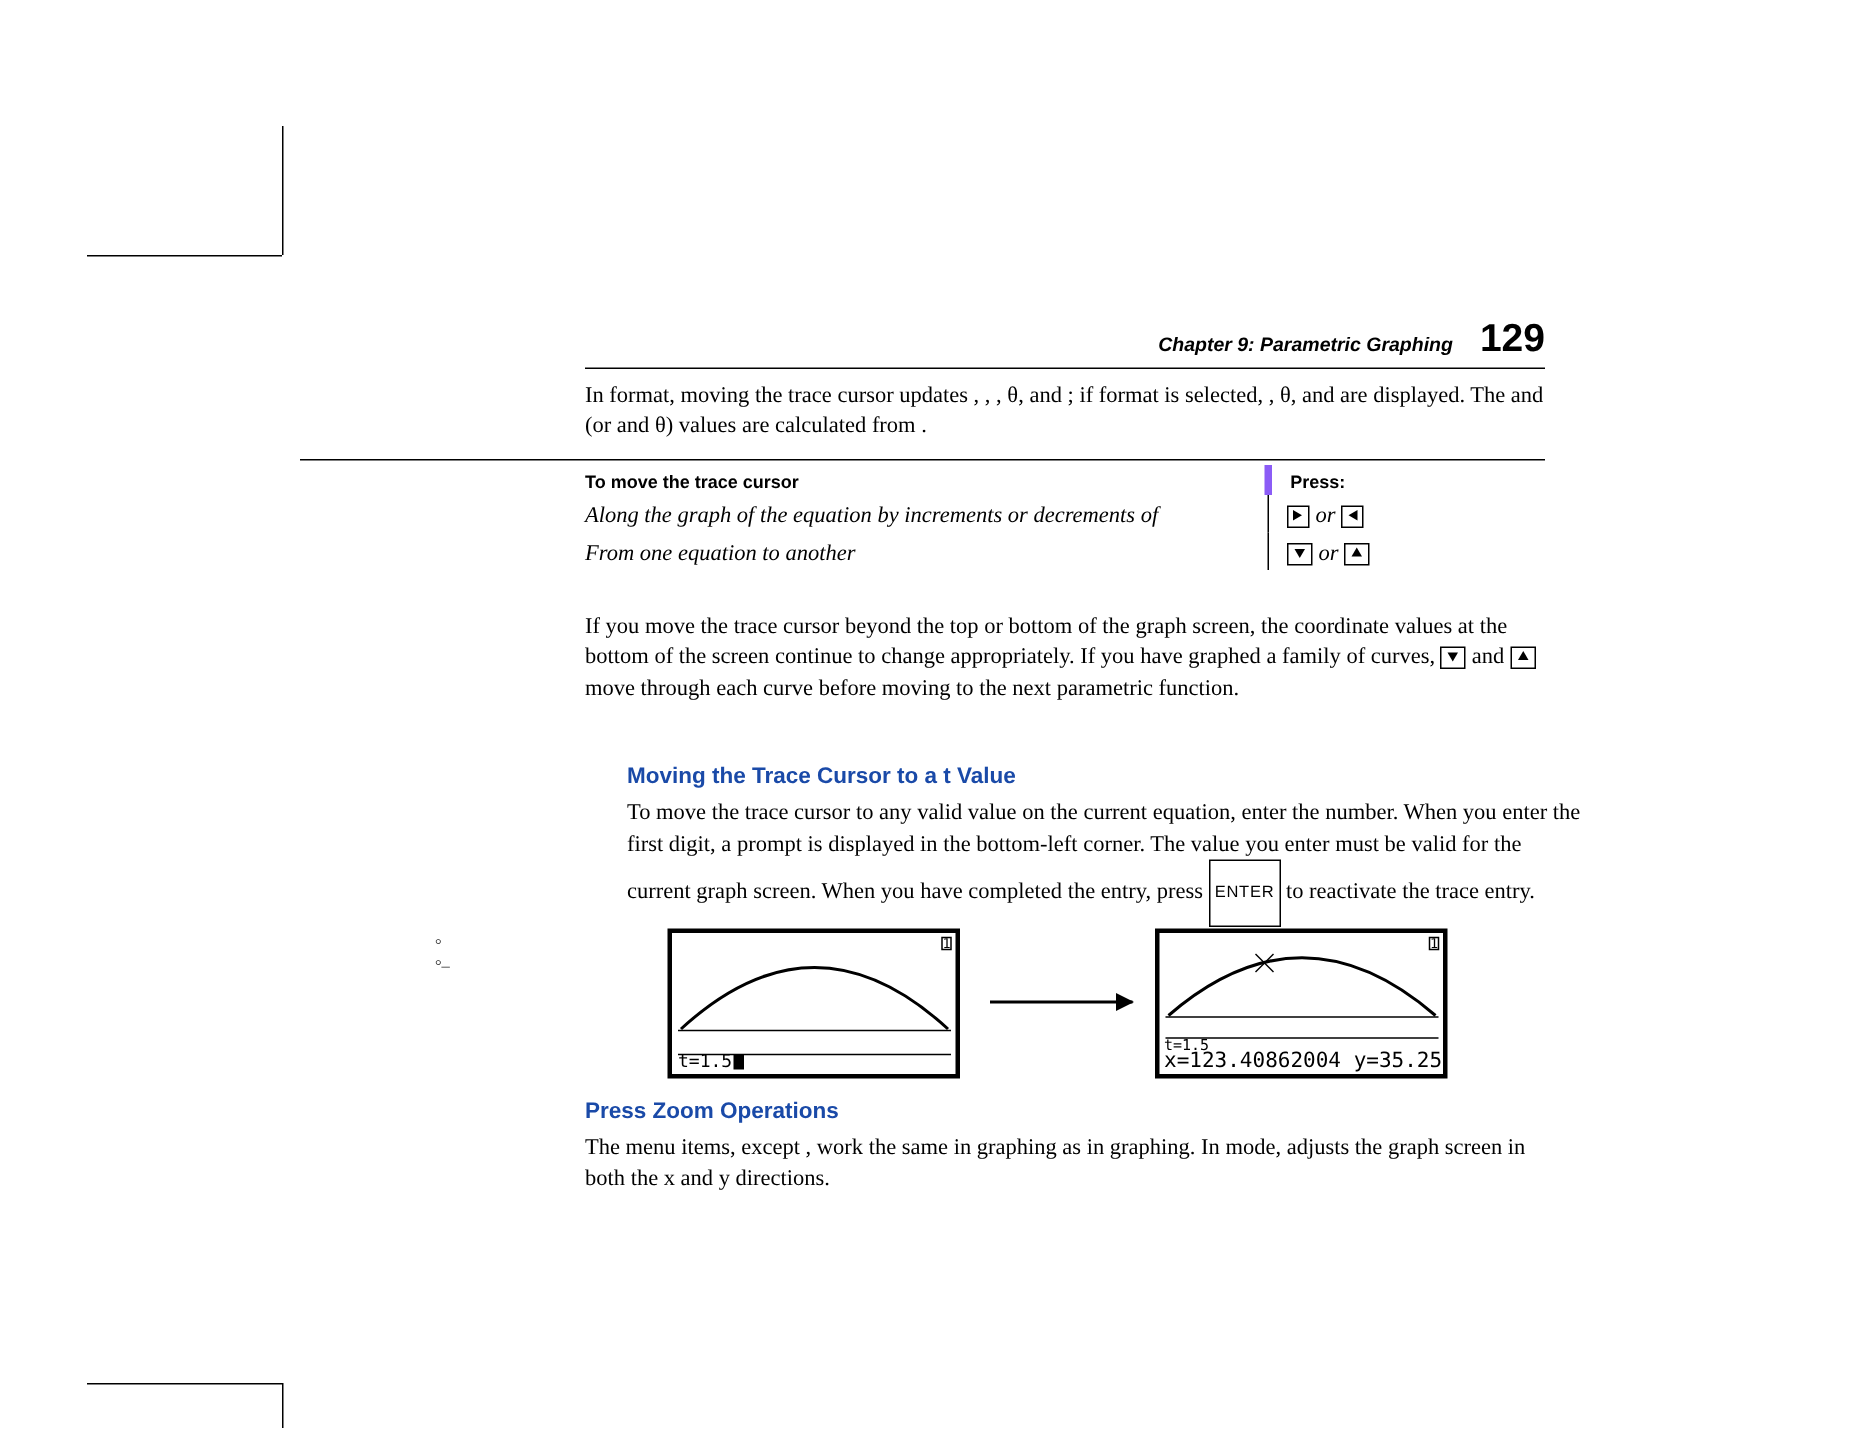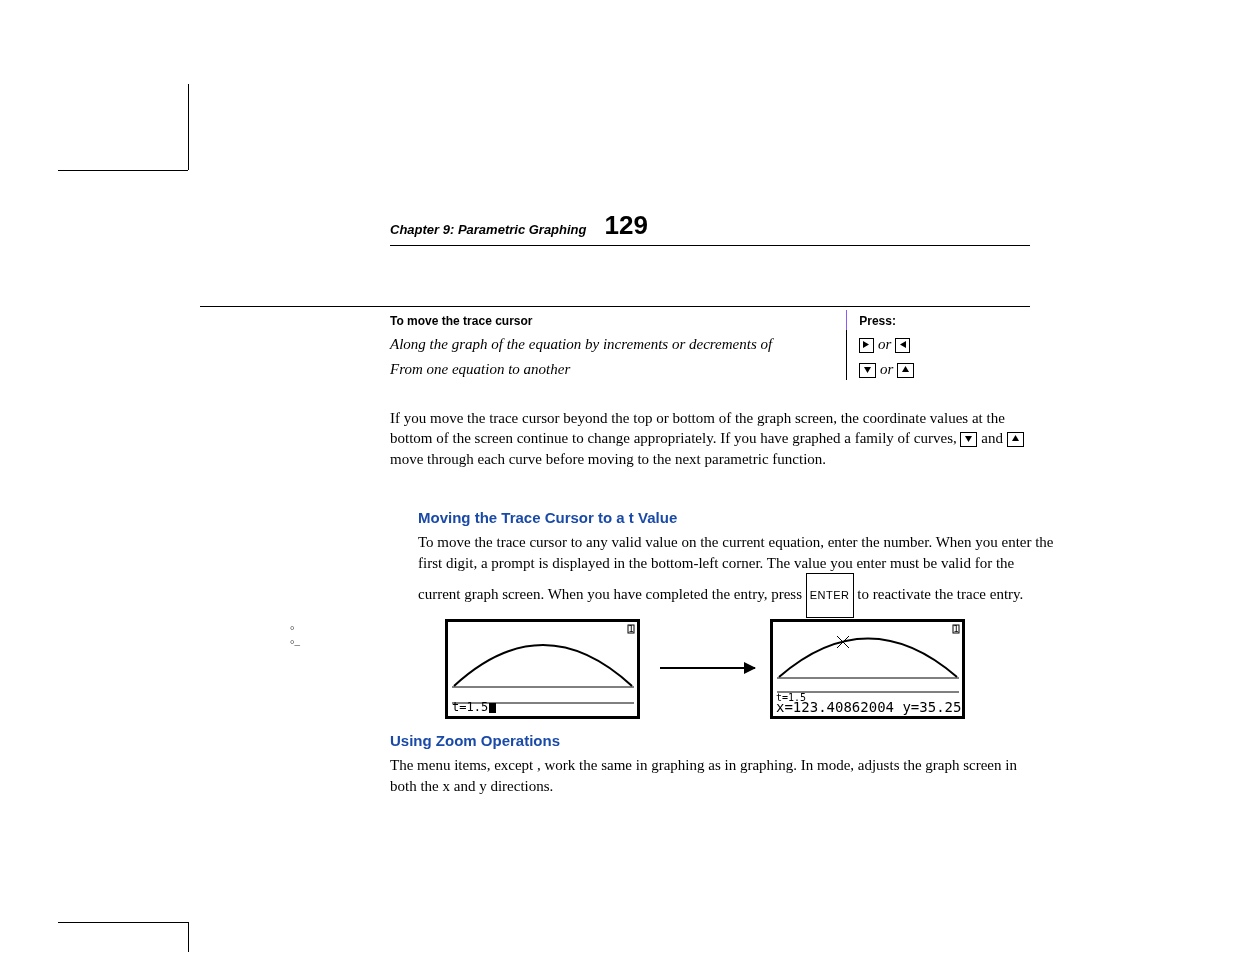--- a/index.html
+++ b/index.html
@@ -2,21 +2,21 @@
 <html><head>
 <meta charset="utf-8">
 <style>
   html,body{margin:0;padding:0;background:#fff;font-family:Georgia,'Times New Roman',serif;color:#000;width:1235px;}
   .page{position:relative;width:1235px;height:954px;}
   .cropmark{position:absolute;background:#000;}
   .cm-h1{left:58px;top:170px;width:130px;height:1px;}
   .cm-v1{left:188px;top:84px;width:1px;height:86px;}
   .cm-h2{left:58px;top:922px;width:130px;height:1px;}
   .cm-v2{left:188px;top:922px;width:1px;height:30px;}
-  .header{position:absolute;left:390px;top:210px;width:640px;text-align:left;border-bottom:1px solid #000;padding-bottom:4px;}
+  .header{position:absolute;left:390px;top:210px;width:640px;text-align:right;border-bottom:1px solid #000;padding-bottom:4px;}
   .chapter{font-family:Arial,Helvetica,sans-serif;font-style:italic;font-weight:bold;font-size:13px;}
   .pagenum{font-family:Arial,Helvetica,sans-serif;font-weight:bold;font-size:26px;margin-left:14px;}
   .body-block{position:absolute;left:390px;width:640px;font-size:15px;line-height:1.35;}
   .para1{top:254px;}
   .table-wrap{top:310px;left:200px;width:830px;position:absolute;}
   .table-rule{position:absolute;left:200px;top:306px;width:830px;height:1px;background:#000;}
   .table{border-collapse:collapse;width:100%;font-size:15px;}
   .th{font-family:Arial,Helvetica,sans-serif;font-weight:bold;font-size:12px;text-align:left;padding:4px 8px 2px 0;vertical-align:bottom;margin-top:40px;}
   .td{padding:6px 8px 2px 0;vertical-align:top;font-style:italic;}
   .col-move{width:470px;padding-left:190px;}
@@ -44,28 +44,29 @@
   <div class="cropmark cm-h1"></div>
   <div class="cropmark cm-v1"></div>
   <div class="cropmark cm-h2"></div>
   <div class="cropmark cm-v2"></div>
 
   <div class="header">
     <span class="chapter">Chapter 9: Parametric Graphing</span>
     <span class="pagenum">129</span>
   </div>
 
+  <div class="body-block para1">In          format, moving the trace cursor updates   ,   ,   , θ, and   ; if            format is selected,   , θ, and   are displayed. The    and    (or    and θ) values are calculated from   .</div>
 
   <div class="table-rule"></div>
   <div class="table-wrap">
     <table class="table">
       <tbody>
           <tr>
         <th class="th col-move">To move the trace cursor</th>
-        <th class="th col-press" style="border-left:1px solid #8b5cf6;">Press:</th>
+        <th class="th col-press" style="border-left:5px solid #8b5cf6;">Press:</th>
       </tr>
       <tr>
         <td class="td col-move">Along the graph of the equation by increments or decrements of </td>
         <td class="td col-press">
           <span class="keybox"><svg width="9" height="11">
                   <polygon points="1,2 7,5.5 1,9" fill="#000"></polygon>
                 </svg></span>
           <span> or </span>
           <span class="keybox"><svg width="9" height="11">
                   <polygon points="8,2 2,5.5 8,9" fill="#000"></polygon>
@@ -139,17 +140,17 @@
             <line x1="76" y1="14" x2="64" y2="26"></line>
         </g>
         <line x1="4" y1="70" x2="186" y2="70" stroke="#000" stroke-width="1"></line>
       </svg>
       <div style="position:absolute;left:3px;bottom:13px;font-family:monospace;font-size:10px;">t=1.5</div>
       <div style="position:absolute;left:3px;bottom:1px;font-family:monospace;font-size:14px;">x=123.40862004   y=35.25</div>
     </div>
   </div>
 
   <div class="body-block sec2">
-    <div class="h-blue">Using Zoom Operations</div>
+    <div class="h-blue">Press Zoom Operations</div>
     <div>The                  menu items, except        , work the same in          graphing as in          graphing. In          mode,        adjusts the graph screen in both the x and y directions.</div>
   </div>
 
 </div>
 
 </body></html>

